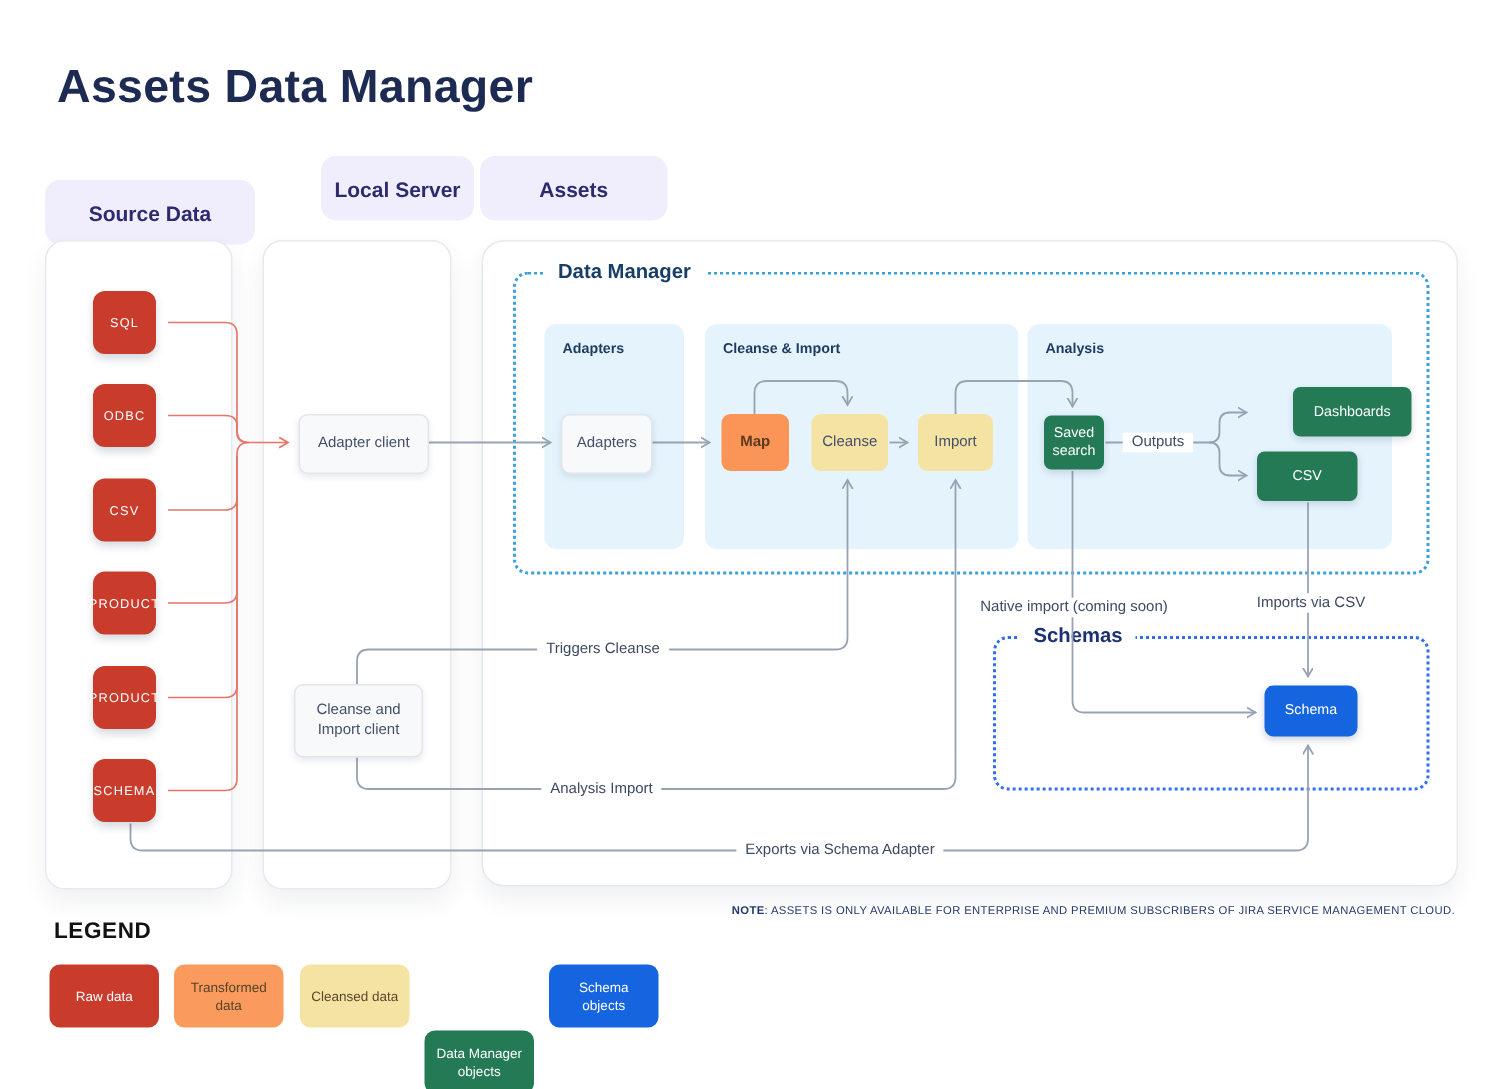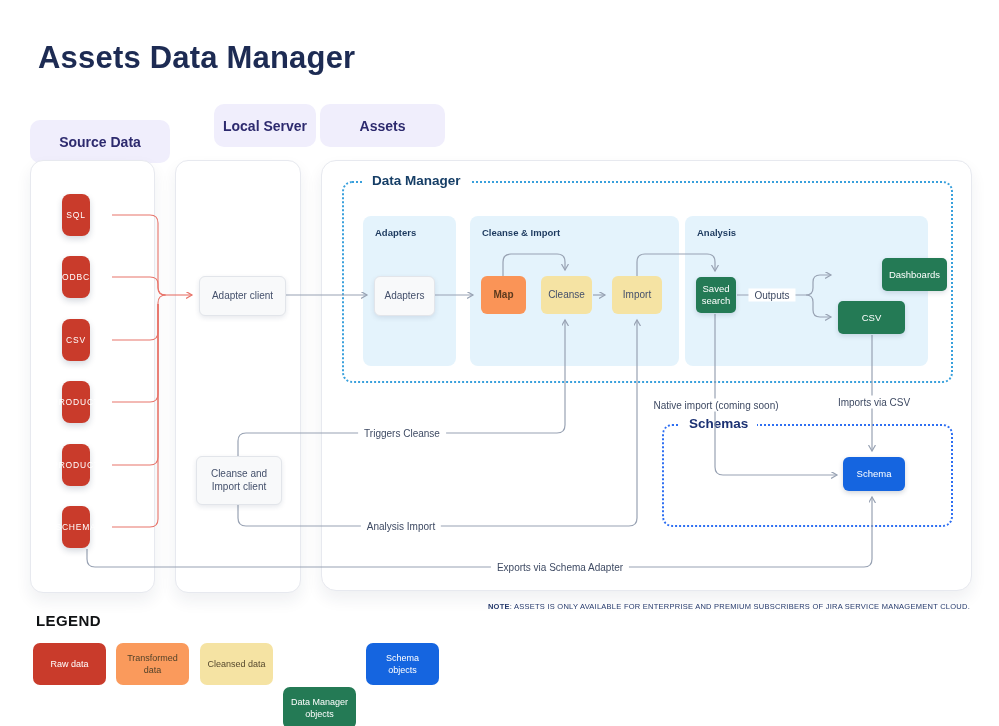--- a/index.html
+++ b/index.html
@@ -28,21 +28,21 @@
   .dashed-box{position:absolute;border-radius:10px;z-index:2;}
   .db-datamanager{left:342px;top:181px;width:607px;height:198px;border:2px dotted #39A0DC;}
   .db-schemas{left:662px;top:424px;width:287px;height:99px;border:2px dotted #2E6FF2;}
   .db-label{position:absolute;top:-10px;background:#ffffff;padding:0 9px;font-size:13.5px;font-weight:700;color:#163E66;z-index:5;white-space:nowrap;}
   .db-datamanager .db-label{left:19px;}
   .db-schemas .db-label{left:16px;color:#1B3173;}
 
   svg.flows{position:absolute;left:0;top:0;z-index:3;pointer-events:none;}
 
   .node{position:absolute;display:flex;align-items:center;justify-content:center;text-align:center;z-index:4;line-height:1.25;}
-  .red-node{width:28px;height:42px;left:62px;background:#C93B2B;color:#ffffff;font-size:8.5px;letter-spacing:.8px;border-radius:8px;
+  .red-node{width:42px;height:42px;left:62px;background:#C93B2B;color:#ffffff;font-size:8.5px;letter-spacing:.8px;border-radius:8px;
     box-shadow:0 3px 6px rgba(23,43,77,.18);}
   .client-node{background:#F8F9FA;border:1px solid #E2E5EA;border-radius:6px;color:#44506B;font-size:10px;
     box-shadow:0 2px 5px rgba(23,43,77,.10);}
   .map-node{left:481px;top:276px;width:45px;height:38px;background:#FA9457;color:#5C3A1E;font-size:10px;font-weight:600;border-radius:6px;}
   .yellow-node{top:276px;height:38px;background:#F5E3A3;color:#44506B;font-size:10px;border-radius:6px;}
   .green-node{background:#247A55;color:#ffffff;border-radius:5px;font-size:9.5px;box-shadow:0 2px 5px rgba(23,43,77,.15);}
   .blue-node{left:843px;top:457px;width:62px;height:34px;background:#1565E0;color:#ffffff;font-size:9.5px;border-radius:6px;
     box-shadow:0 2px 5px rgba(23,43,77,.2);}
 
   .edge-label{position:absolute;transform:translate(-50%,-50%);background:#ffffff;padding:1px 6px;font-size:10px;color:#3E4A63;
@@ -135,21 +135,21 @@
   <div class="node red-node" style="top:506px">SCHEMA</div>
 
   <div class="node client-node" style="left:199px;top:276px;width:85px;height:38px;">Adapter client</div>
   <div class="node client-node" style="left:196px;top:456px;width:86px;height:49px;padding:0 8px;box-sizing:border-box;">Cleanse and Import client</div>
 
   <div class="node client-node" style="left:374px;top:276px;width:59px;height:38px;">Adapters</div>
   <div class="node map-node">Map</div>
   <div class="node yellow-node" style="left:541px;width:51px;">Cleanse</div>
   <div class="node yellow-node" style="left:612px;width:50px;">Import</div>
   <div class="node green-node" style="left:696px;top:277px;width:40px;height:36px;">Saved search</div>
-  <div class="node green-node" style="left:882px;top:258px;width:65px;height:33px;">Dashboards</div>
+  <div class="node green-node" style="left:862px;top:258px;width:79px;height:33px;">Dashboards</div>
   <div class="node green-node" style="left:838px;top:301px;width:67px;height:33px;">CSV</div>
 
   <div class="node blue-node">Schema</div>
 
   <div class="edge-label" style="left:772px;top:295px;">Outputs</div>
   <div class="edge-label" style="left:402px;top:433px;">Triggers Cleanse</div>
   <div class="edge-label" style="left:401px;top:526px;">Analysis Import</div>
   <div class="edge-label" style="left:536px;top:567px;margin-left:24px;">Exports via Schema Adapter</div>
   <div class="edge-label" style="left:716px;top:405px;">Native import (coming soon)</div>
   <div class="edge-label" style="left:874px;top:402px;">Imports via CSV</div>

